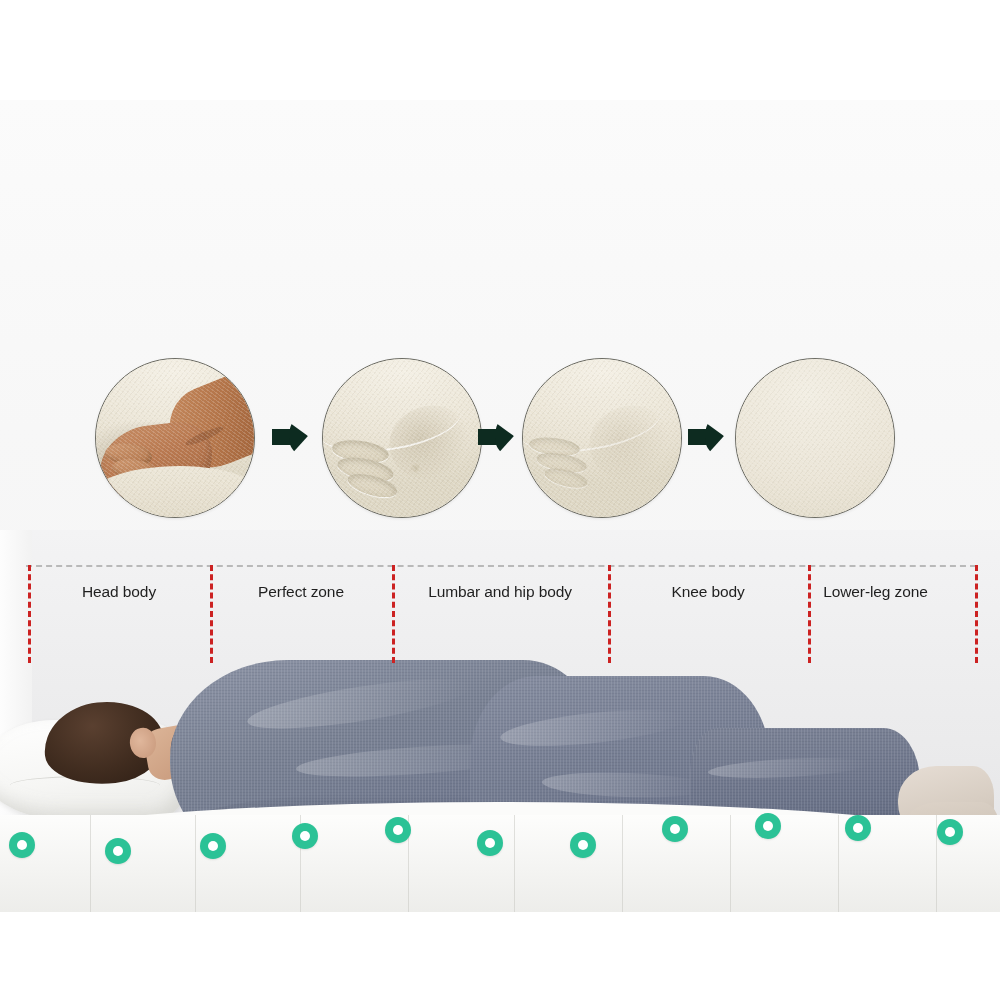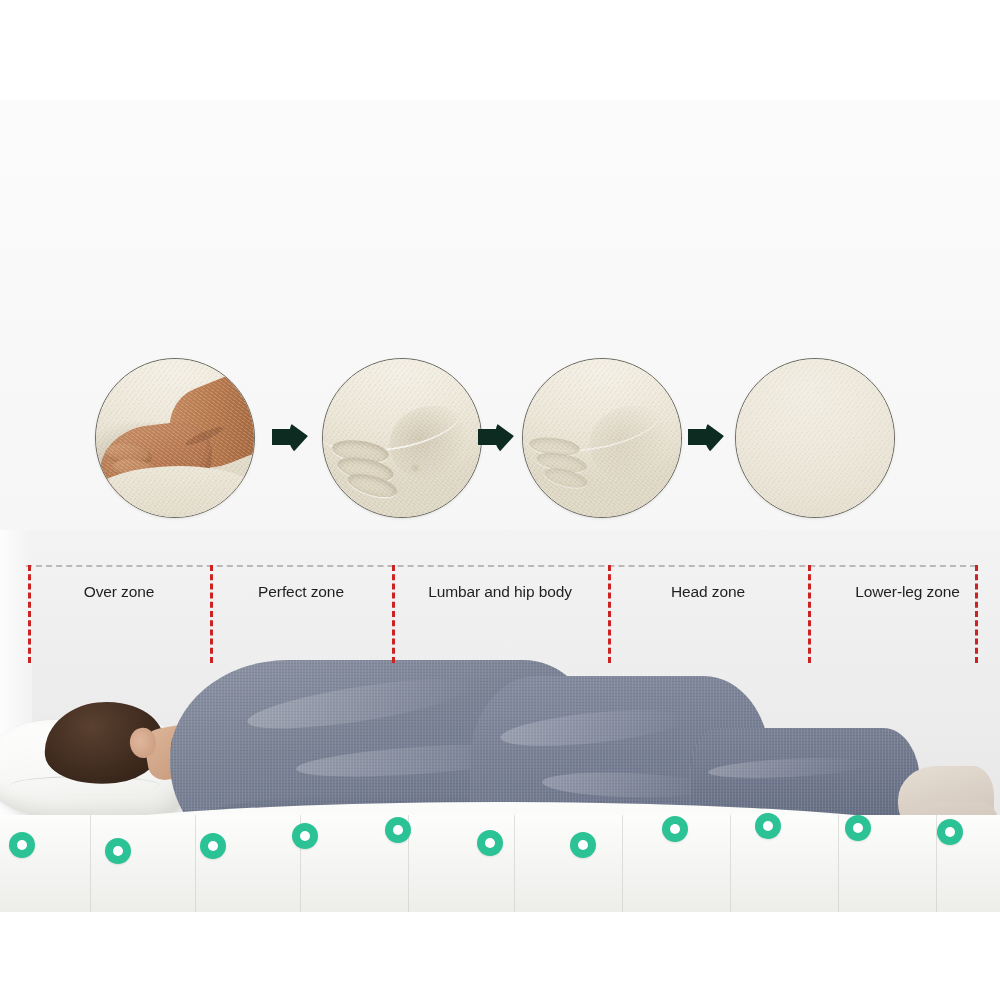--- a/index.html
+++ b/index.html
@@ -381,25 +381,25 @@
   <div class="zone-band">
     <div class="zone-top-dash" style="border-top-color: rgb(185, 185, 185);"></div>
 
     <div class="vdash" style="left: 28px; border-left-color: rgb(204, 34, 34);"></div>
     <div class="vdash" style="left: 210px; border-left-color: rgb(204, 34, 34);"></div>
     <div class="vdash" style="left: 392px; border-left-color: rgb(204, 34, 34);"></div>
     <div class="vdash" style="left: 608px; border-left-color: rgb(204, 34, 34);"></div>
     <div class="vdash" style="left: 808px; border-left-color: rgb(204, 34, 34);"></div>
     <div class="vdash" style="left: 975px; border-left-color: rgb(204, 34, 34);"></div>
 
-    <div class="zone-label" style="left:28px;width:182px">Over zone</div>
+    <div class="zone-label" style="left:28px;width:182px">Head body</div>
     <div class="zone-label" style="left:210px;width:182px">Perfect zone</div>
     <div class="zone-label" style="left:392px;width:216px">Lumbar and hip body</div>
-    <div class="zone-label" style="left:608px;width:200px">Head zone</div>
-    <div class="zone-label" style="left:840px;width:135px">Lower-leg zone</div>
+    <div class="zone-label" style="left:608px;width:200px">Knee body</div>
+    <div class="zone-label" style="left:808px;width:135px">Lower-leg zone</div>
   </div>
 
   <div id="markers">
       <div class="marker" style="left: 9px; top: 832px; background: rgb(43, 194, 150);">
         <div class="inner" style="background: rgb(255, 255, 255);"></div>
       </div>
       <div class="marker" style="left: 105px; top: 838px; background: rgb(43, 194, 150);">
         <div class="inner" style="background: rgb(255, 255, 255);"></div>
       </div>
       <div class="marker" style="left: 200px; top: 833px; background: rgb(43, 194, 150);">

